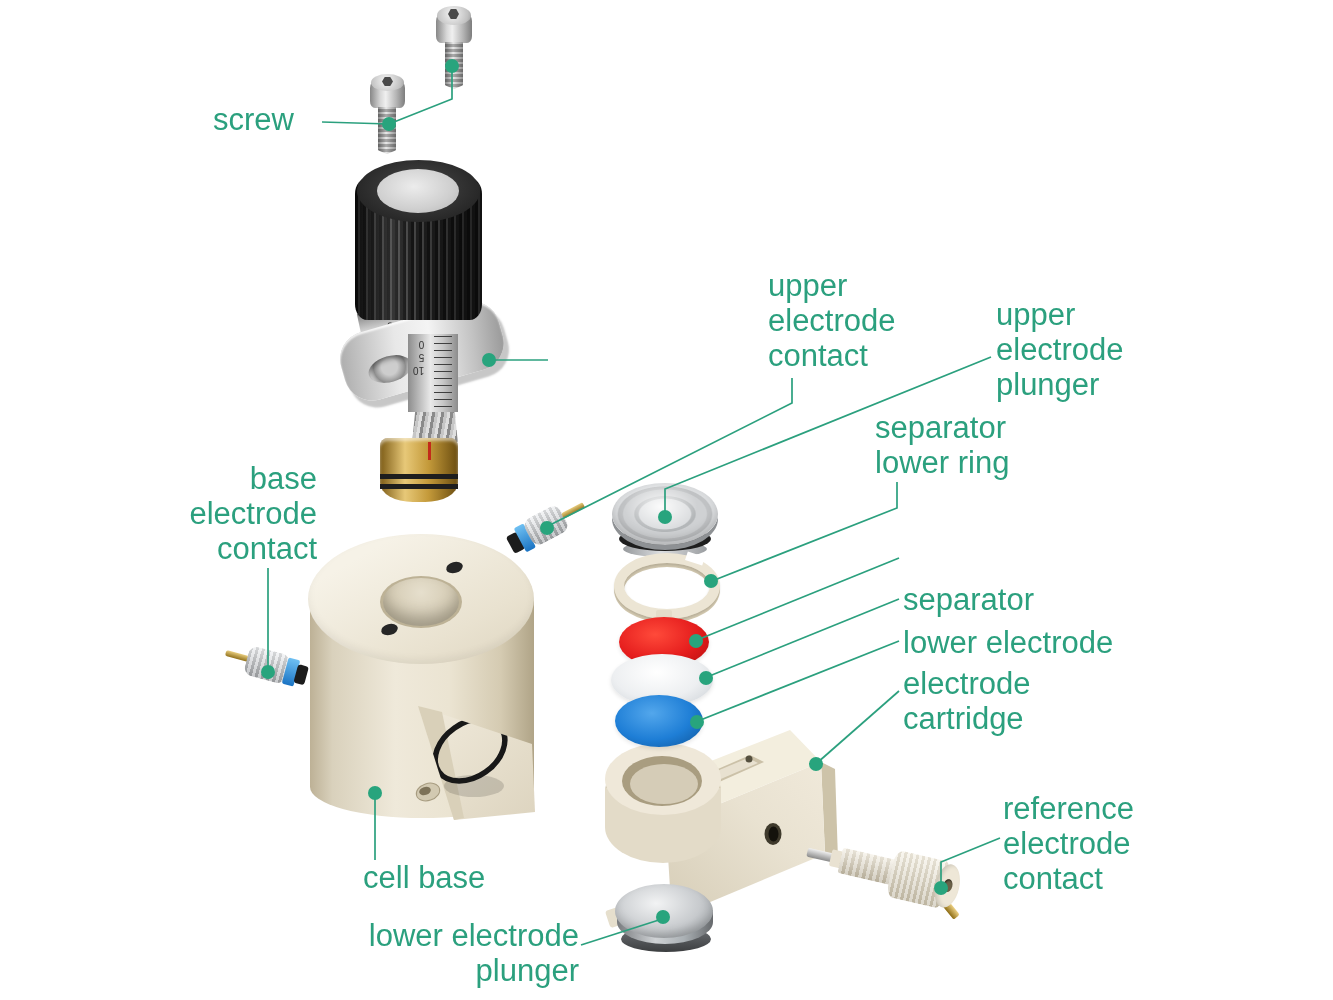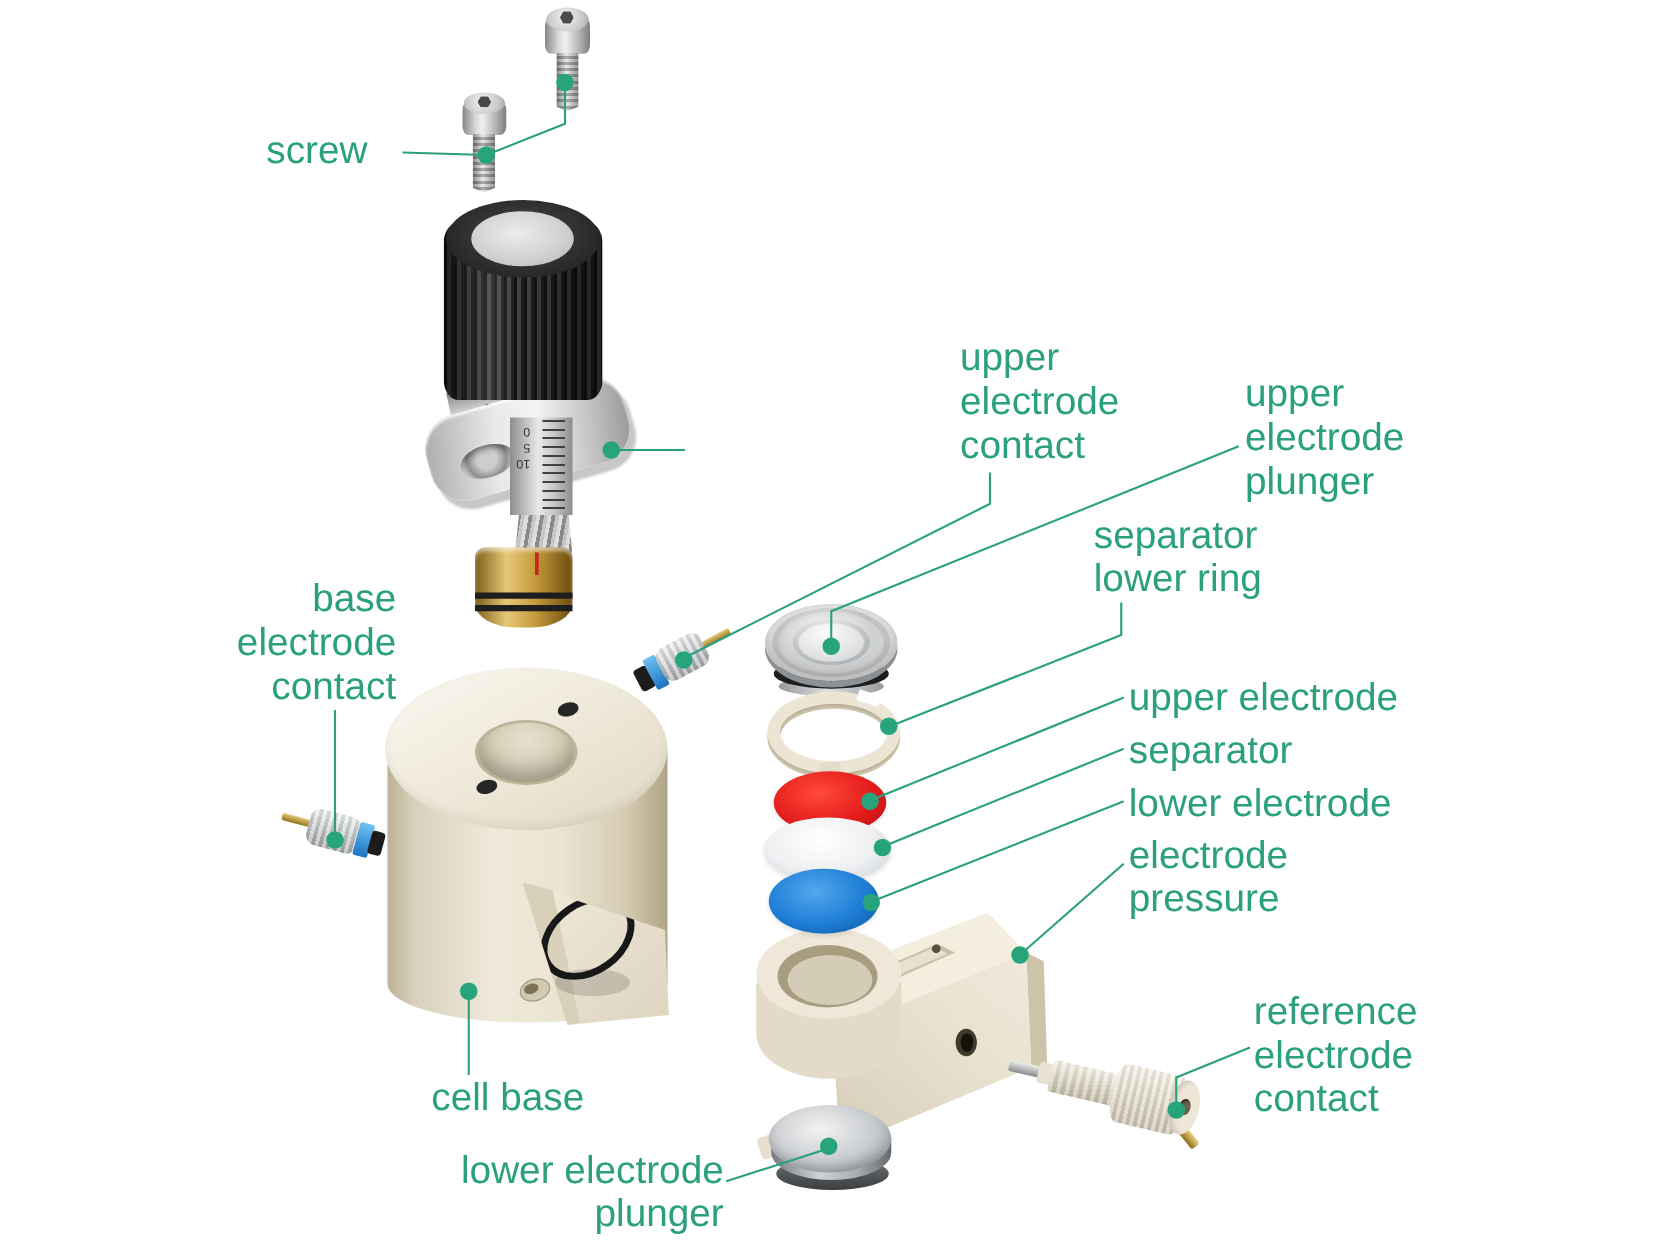--- a/index.html
+++ b/index.html
@@ -346,44 +346,41 @@
   </div>
   <div class="label" style="left:996px;top:297px;">
     <div>upper</div>
     <div>electrode</div>
     <div>plunger</div>
   </div>
   <div class="label" style="left:875px;top:410px;">
     <div>separator</div>
     <div>lower ring</div>
   </div>
-  <div class="label" style="left:903px;top:540px;">
-    <div>upper electrode</div>
-  </div>
   <div class="label" style="left:903px;top:582px;">
     <div>separator</div>
   </div>
   <div class="label" style="left:903px;top:625px;">
     <div>lower electrode</div>
   </div>
   <div class="label" style="left:903px;top:666px;">
     <div>electrode</div>
-    <div>pressure</div>
+    <div>cartridge</div>
   </div>
   <div class="label" style="left:1003px;top:791px;">
     <div>reference</div>
     <div>electrode</div>
     <div>contact</div>
   </div>
   <div class="label right" style="right:1016px;top:461px;">
     <div>base</div>
     <div>electrode</div>
     <div>contact</div>
   </div>
-  <div class="label" style="left:345px;top:860px;">
+  <div class="label" style="left:363px;top:860px;">
     <div>cell base</div>
   </div>
   <div class="label right" style="right:754px;top:918px;">
     <div>lower electrode</div>
     <div>plunger</div>
   </div>
 
 </div>
 
 </body></html>

